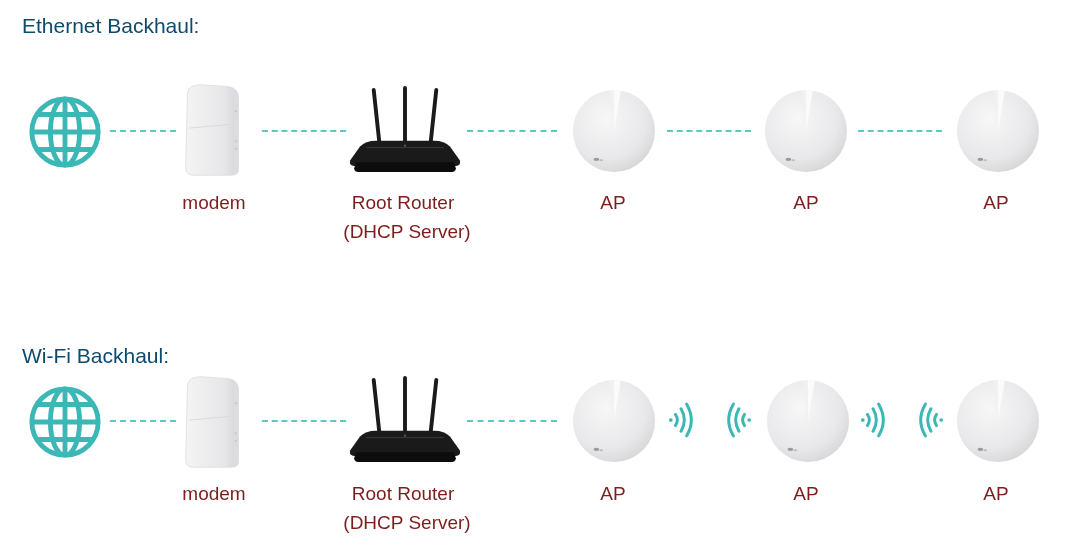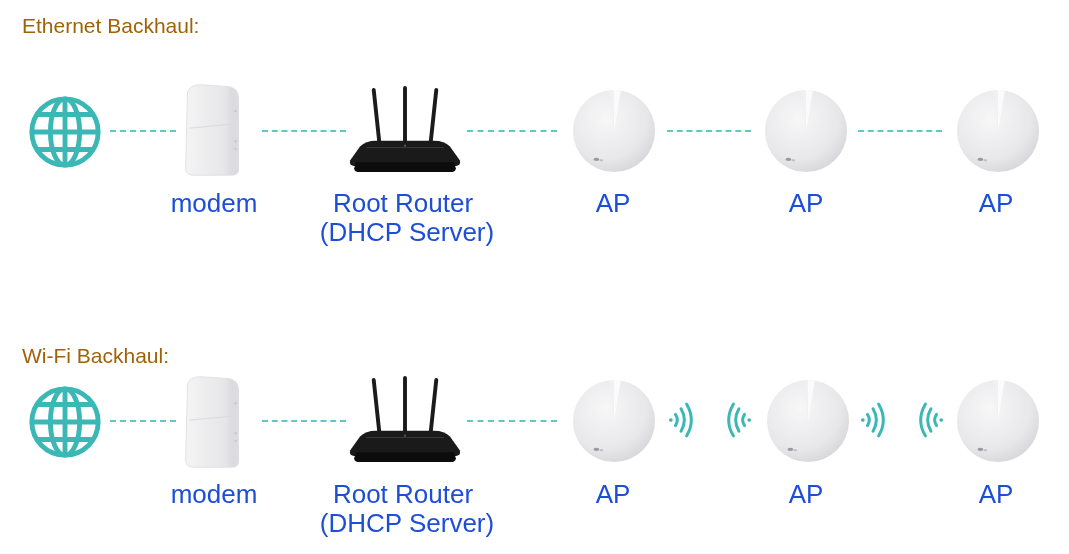--- a/index.html
+++ b/index.html
@@ -1,19 +1,19 @@
 <!DOCTYPE html>
 <html><head>
   <meta charset="utf-8">
   <style>
     html, body { margin:0; padding:0; background:#ffffff; }
     body { width:1069px; height:554px; position:relative; overflow:hidden; font-family:"Liberation Sans", sans-serif; color:#1a1a1a; }
-    .section-title { position:absolute; left:22px; font-size:21px; color:#a16207; }
+    .section-title { position:absolute; left:22px; font-size:21px; color:#0c4a6e; }
     .node { position:absolute; }
-    .label { position:absolute; font-size:26px; text-align:center; color:#1d4ed8; line-height:26px; white-space:nowrap; transform:translateX(-50%); }
+    .label { position:absolute; font-size:19px; text-align:center; color:#7f1d1d; line-height:26px; white-space:nowrap; transform:translateX(-50%); }
     .dash { position:absolute; height:0; border-top:2px dashed #5ec8c6; }
     svg { display:block; }
   </style>
 </head>
 <body>
 
 <svg width="0" height="0" style="position:absolute">
   <defs>
     <symbol id="sym-globe" viewBox="0 0 80 80">
       <g fill="none" stroke="#3bb8b5" stroke-width="5">

